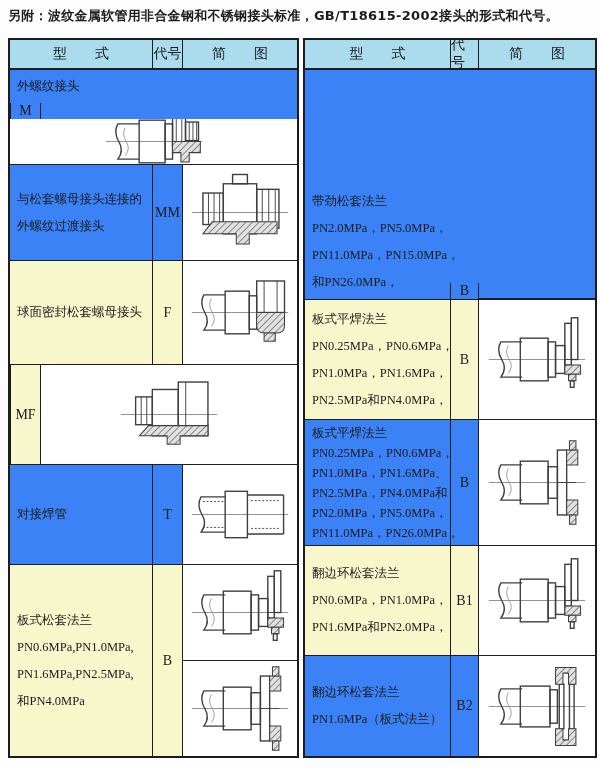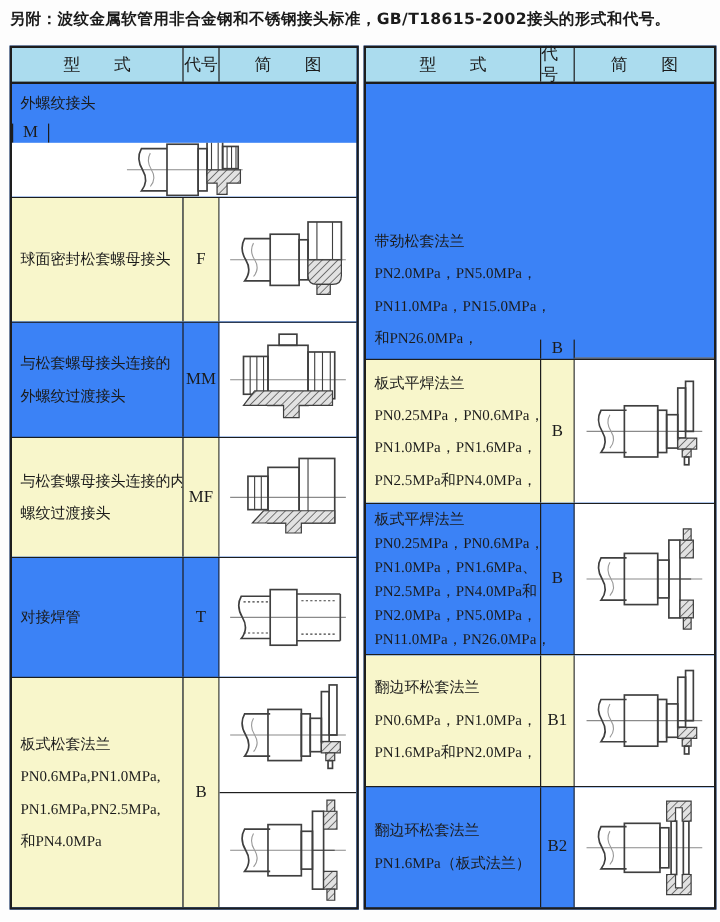--- a/index.html
+++ b/index.html
@@ -79,47 +79,20 @@
               <rect x="68" y="29" width="8" height="38" stroke="#3f3f3f" stroke-width="1.5" fill="none"></rect>
               <rect x="76" y="21" width="14" height="32" stroke="#3f3f3f" stroke-width="1.5" fill="none"></rect>
               <path d="M80 21 V53 M86 21 V53" stroke="#3f3f3f" stroke-width="1" fill="none"></path>
               <rect x="90" y="27" width="14" height="20" stroke="#3f3f3f" stroke-width="1.5" fill="none"></rect>
               <path d="M94 27 V47 M98 27 V47 M102 27 V47" stroke="#3f3f3f" stroke-width="1" fill="none"></path>
               <path d="M76 48 h30 v12 h-12 v10 h-9 v-10 h-9 z" fill="url(#hch1)" stroke="#3f3f3f" stroke-width="1.1"></path>
             </svg>
           </div>
         </div>
       </div>
-      <div class="row hl" style="height: 104px;">
-        <div class="c-type" style="width: 142px;">
-          <div>球面密封松套螺母接头</div>
-        </div>
-        <div class="c-code" style="width: 31px;">F</div>
-        <div class="c-diag">
-          <div class="dhalf">
-            <svg width="104" height="89" viewBox="0 0 112 96" preserveAspectRatio="xMidYMid meet">
-              <defs>
-                <pattern id="hch2" patternUnits="userSpaceOnUse" width="5" height="5" patternTransform="rotate(45)">
-                  <rect width="5" height="5" fill="#e2e2e2"></rect>
-                  <line x1="0" y1="0" x2="0" y2="5" stroke="#555" stroke-width="1.4"></line>
-                </pattern>
-              </defs>
-              <line x1="4" y1="48" x2="108" y2="48" stroke="#8a8a8a" stroke-width="1"></line>
-              <path d="M40 29 H17 Q12 38 18 48 Q24 58 17 67 H40" stroke="#3f3f3f" stroke-width="1.5" fill="none"></path>
-              <path d="M25 33 Q21 40 26 48 Q31 56 25 63" stroke="#9a9a9a" stroke-width="1" fill="none"></path>
-              <rect x="40" y="25" width="26" height="46" stroke="#3f3f3f" stroke-width="1.5" fill="none"></rect>
-              <rect x="66" y="30" width="8" height="36" stroke="#3f3f3f" stroke-width="1.5" fill="none"></rect>
-              <rect x="74" y="14" width="30" height="34" stroke="#3f3f3f" stroke-width="1.5" fill="none"></rect>
-              <path d="M82 14 V48 M96 14 V48" stroke="#3f3f3f" stroke-width="1" fill="none"></path>
-              <path d="M74 48 h30 v14 q0 8 -8 8 h-14 q-8 0 -8 -8 z" fill="url(#hch2)" stroke="#3f3f3f" stroke-width="1.1"></path>
-              <path d="M82 70 h12 v9 h-12 z" fill="url(#hch2)" stroke="#3f3f3f" stroke-width="1.1"></path>
-            </svg>
-          </div>
-        </div>
-      </div>
       <div class="row" style="height: 96px;">
         <div class="c-type" style="width: 142px;">
           <div>与松套螺母接头连接的</div>
           <div>外螺纹过渡接头</div>
         </div>
         <div class="c-code" style="width: 31px;">MM</div>
         <div class="c-diag">
           <div class="dhalf">
             <svg width="104" height="89" viewBox="0 0 112 96" preserveAspectRatio="xMidYMid meet">
               <defs>
@@ -133,25 +106,48 @@
               <path d="M22 27 V61 M28 27 V61 M34 27 V61" stroke="#3f3f3f" stroke-width="1" fill="none"></path>
               <rect x="38" y="17" width="36" height="54" stroke="#3f3f3f" stroke-width="1.5" fill="none"></rect>
               <rect x="48" y="7" width="16" height="10" stroke="#3f3f3f" stroke-width="1.5" fill="none"></rect>
               <rect x="74" y="23" width="24" height="42" stroke="#3f3f3f" stroke-width="1.5" fill="none"></rect>
               <path d="M80 23 V65 M87 23 V65 M94 23 V65" stroke="#3f3f3f" stroke-width="1" fill="none"></path>
               <path d="M16 71 L26 58 L96 58 L96 71 L66 71 L66 82 L52 82 L52 71 Z" fill="url(#hch3)" stroke="#3f3f3f" stroke-width="1.1"></path>
             </svg>
           </div>
         </div>
       </div>
+      <div class="row hl" style="height: 104px;">
+        <div class="c-type" style="width: 142px;">
+          <div>球面密封松套螺母接头</div>
+        </div>
+        <div class="c-code" style="width: 31px;">F</div>
+        <div class="c-diag">
+          <div class="dhalf">
+            <svg width="104" height="89" viewBox="0 0 112 96" preserveAspectRatio="xMidYMid meet">
+              <defs>
+                <pattern id="hch2" patternUnits="userSpaceOnUse" width="5" height="5" patternTransform="rotate(45)">
+                  <rect width="5" height="5" fill="#e2e2e2"></rect>
+                  <line x1="0" y1="0" x2="0" y2="5" stroke="#555" stroke-width="1.4"></line>
+                </pattern>
+              </defs>
+              <line x1="4" y1="48" x2="108" y2="48" stroke="#8a8a8a" stroke-width="1"></line>
+              <path d="M40 29 H17 Q12 38 18 48 Q24 58 17 67 H40" stroke="#3f3f3f" stroke-width="1.5" fill="none"></path>
+              <path d="M25 33 Q21 40 26 48 Q31 56 25 63" stroke="#9a9a9a" stroke-width="1" fill="none"></path>
+              <rect x="40" y="25" width="26" height="46" stroke="#3f3f3f" stroke-width="1.5" fill="none"></rect>
+              <rect x="66" y="30" width="8" height="36" stroke="#3f3f3f" stroke-width="1.5" fill="none"></rect>
+              <rect x="74" y="14" width="30" height="34" stroke="#3f3f3f" stroke-width="1.5" fill="none"></rect>
+              <path d="M82 14 V48 M96 14 V48" stroke="#3f3f3f" stroke-width="1" fill="none"></path>
+              <path d="M74 48 h30 v14 q0 8 -8 8 h-14 q-8 0 -8 -8 z" fill="url(#hch2)" stroke="#3f3f3f" stroke-width="1.1"></path>
+              <path d="M82 70 h12 v9 h-12 z" fill="url(#hch2)" stroke="#3f3f3f" stroke-width="1.1"></path>
+            </svg>
+          </div>
+        </div>
+      </div>
       <div class="row hl" style="height: 100px;">
-        <div class="c-type" style="width: 142px;">
-          <div>与松套螺母接头连接的内</div>
-          <div>螺纹过渡接头</div>
-        </div>
         <div class="c-code" style="width: 31px;">MF</div>
         <div class="c-diag">
           <div class="dhalf">
             <svg width="104" height="89" viewBox="0 0 112 96" preserveAspectRatio="xMidYMid meet">
               <defs>
                 <pattern id="hch4" patternUnits="userSpaceOnUse" width="5" height="5" patternTransform="rotate(45)">
                   <rect width="5" height="5" fill="#e2e2e2"></rect>
                   <line x1="0" y1="0" x2="0" y2="5" stroke="#555" stroke-width="1.4"></line>
                 </pattern>
               </defs>

